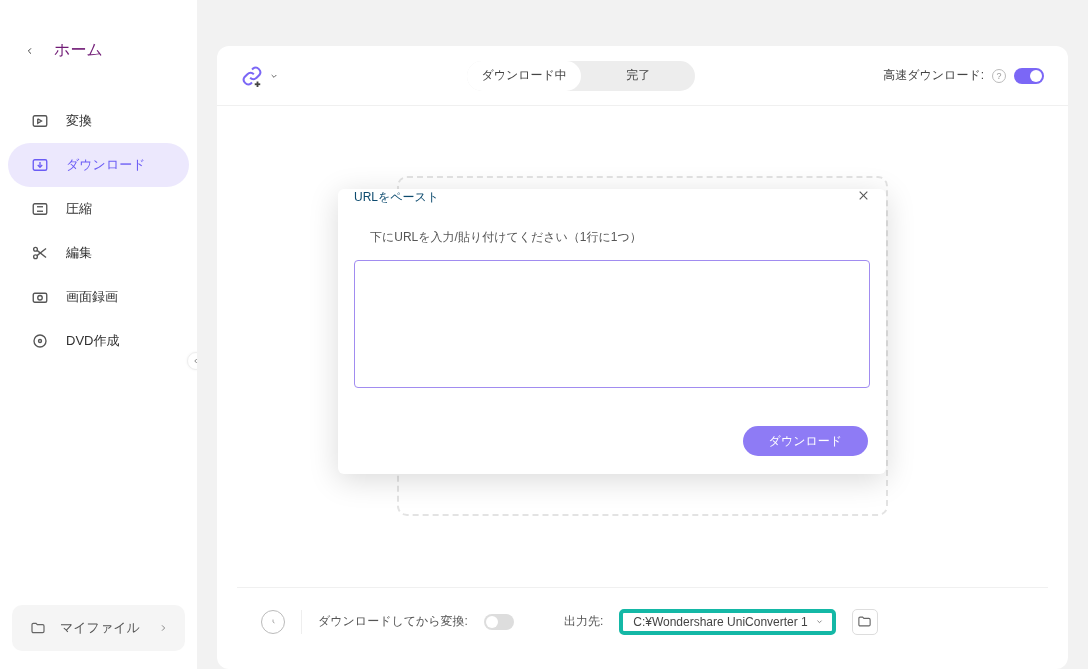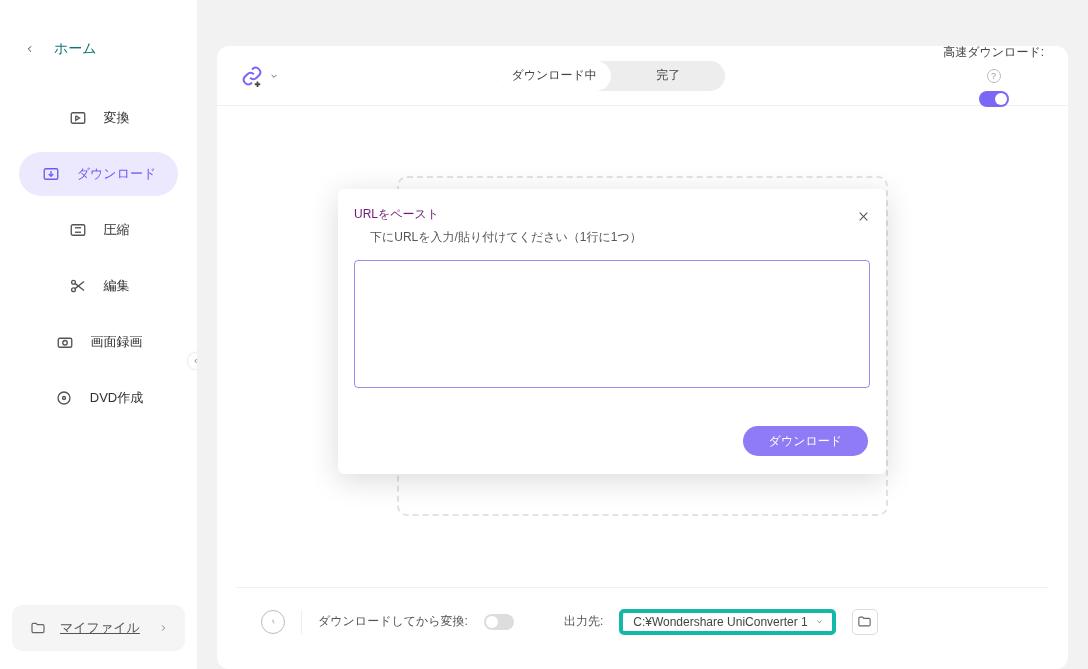--- a/index.html
+++ b/index.html
@@ -3,67 +3,67 @@
 <meta charset="utf-8">
 <style>
 * { margin: 0; padding: 0; box-sizing: border-box; font-family: "Hiragino Kaku Gothic Pro", "Meiryo", sans-serif; }
 html, body { width: 1088px; height: 669px; background: #fff; overflow: hidden; }
 
 .app { display: flex; width: 100%; height: 100%; position: relative; }
 
 
 .sidebar { width: 197px; height: 100%; background: #fff; display: flex; flex-direction: column; padding-top: 30px; }
 .home-row { display: flex; align-items: center; padding: 10px 22px; gap: 16px; cursor: pointer; }
-.nav-list { margin-top: 28px; display: flex; flex-direction: column; gap: 12px; align-items: center; }
+.nav-list { margin-top: 28px; display: flex; flex-direction: column; gap: 0; }
 .nav-item { display: flex; align-items: center; padding: 12px 22px; gap: 16px; font-size: 13px; color: #303030; border-radius: 22px; margin: 0 8px; cursor: pointer; }
 .nav-item.active { background: #ECE8FD; color: #6B5CF5; }
 .nav-item .icon { width: 20px; height: 20px; display: flex; align-items: center; justify-content: center; color: #555; }
 .nav-item.active .icon { color: #6B5CF5; }
 .home-row .icon { width: 16px; height:16px; display:flex; align-items:center; justify-content:center; color:#444;}
-.home-row span.label { font-size: 14px; color: #0f766e; font-family: Liberation Serif, serif;}
+.home-row span.label { font-size: 16px; color: #701a75; font-family: Liberation Serif, serif;}
 .sidebar-spacer { flex: 1; }
 .myfiles { margin: 0 12px 18px; padding: 14px 18px; border-radius: 10px; background: #f5f5f5; display: flex; align-items: center; justify-content: space-between; cursor: pointer; font-size: 13px; color: #555; }
-.myfiles-left { display:flex; align-items:center; gap:14px;text-decoration:underline;}
+.myfiles-left { display:flex; align-items:center; gap:14px;}
 .collapse-handle { position: absolute; left: 187px; top: 352px; width: 18px; height: 18px; background: #fff; border: 1px solid #eee; border-radius: 50%; display:flex; align-items:center; justify-content:center; box-shadow: 0 0 3px rgba(0,0,0,0.06); cursor:pointer;}
 
 
 .maincol { flex: 1; background: #F2F2F2; display: flex; flex-direction: column; position: relative; }
 .titlebar-right { position:absolute; top:0; right:0; height:40px; display:flex; align-items:center; gap: 12px; padding-right: 10px; background:#fff;}
 .title-btn { width:26px; height:26px; display:flex; align-items:center; justify-content:center; color:#555; cursor:pointer; border-radius:4px;}
 .avatar { width:22px; height:22px; border-radius:50%; background:#F7C67B; display:flex; align-items:center; justify-content:center;}
 
 
 .content { margin: 46px 20px 0 20px; background:#fff; border-radius: 12px; flex:1; display:flex; flex-direction:column; position:relative; }
 .content-header { height: 60px; display:flex; align-items:center; justify-content:space-between; padding: 0 24px; border-bottom: 1px solid #f0f0f0;}
 .link-add { display:flex; align-items:center; gap:6px; cursor:pointer;}
 .seg { width: 228px; height: 30px; background:#EDEDED; border-radius: 15px; display:flex; align-items:center; font-size:12px;}
 .seg-btn { flex:1; height:100%; display:flex; align-items:center; justify-content:center; border-radius:15px; cursor:pointer; color:#444;}
 .seg-btn.active { background:#fff; }
-.hsd { display:flex; align-items:center; gap:8px; font-size:12px; color:#444;flex-direction:column;}
+.hsd { display:flex; align-items:center; gap:8px; font-size:12px; color:#444;}
 .toggle { width: 30px; height:16px; border-radius:8px; position:relative; cursor:pointer;}
 .toggle.on { background:#7B67F6;}
 .toggle.off { background:#ddd;}
 .toggle .knob{ width:12px; height:12px; background:#fff; border-radius:50%; position:absolute; top:2px;}
 .toggle.on .knob{ right:2px;}
 .toggle.off .knob{ left:2px;}
 
 .content-body { flex:1; position:relative;}
 .dashed-box { position:absolute; left:180px; right:180px; top:70px; height:340px; border:2px dashed #e3e3e3; border-radius:10px;}
 
 
 .footer { height: 68px; margin: 0 20px 14px 20px; background:#fff; border-radius: 0 0 12px 12px; border-top:1px solid #f0f0f0; display:flex; align-items:center; padding: 0 24px; font-size:12px; color:#555; gap:16px;}
 .clock-icon { width:24px; height:24px; border:1.5px solid #bbb; border-radius:50%; display:flex; align-items:center; justify-content:center;}
 .select-box { height:26px; border:4px solid #14b8a6; border-radius:5px; padding:0 24px 0 10px; display:flex; align-items:center; font-size:12px; color:#444; position:relative; min-width:180px; cursor:pointer;}
 .select-box .caret{ position:absolute; right:8px;}
 .folder-btn { width:26px; height:26px; border:1px solid #ddd; border-radius:5px; display:flex; align-items:center; justify-content:center; cursor:pointer;}
 .divider-v { width:1px; height:24px; background:#eee;}
 
 
 .modal { position:absolute; left:338px; top:189px; width:548px; background:#fff; border-radius:6px; box-shadow: 0 6px 30px rgba(0,0,0,0.15); z-index:50; display:flex; flex-direction:column; padding-bottom:18px;}
-.modal-header { display:flex; align-items:flex-end; justify-content:space-between; height:34px; padding: 0 16px; font-size:12px; color:#701a75;}
+.modal-header { display:flex; align-items:flex-start; justify-content:space-between; height:34px; padding: 0 16px; font-size:12px; color:#0c4a6e;}
 .modal-close { cursor:pointer; color:#555;}
 .modal-sub { font-size:12px; color:#555; padding: 6px 32px;}
 .modal-textarea { margin: 8px 16px 0; height:128px; border:1px solid #A18CF0; border-radius:4px; outline:none; resize:none; padding:6px 8px; font-size:12px; color:#333;}
 .modal-actions { display:flex; justify-content:flex-end; padding: 38px 18px 0;}
 .dl-btn { background:#8E7BF5; color:#fff; border:none; border-radius:17px; height:30px; padding: 0 26px; font-size:12px; cursor:pointer;}
 
 svg { display:block; }
 .help-circ { width:14px; height:14px; border:1px solid #bbb; border-radius:50%; display:flex; align-items:center; justify-content:center; font-size:9px; color:#999;}
 </style>
 </head>

